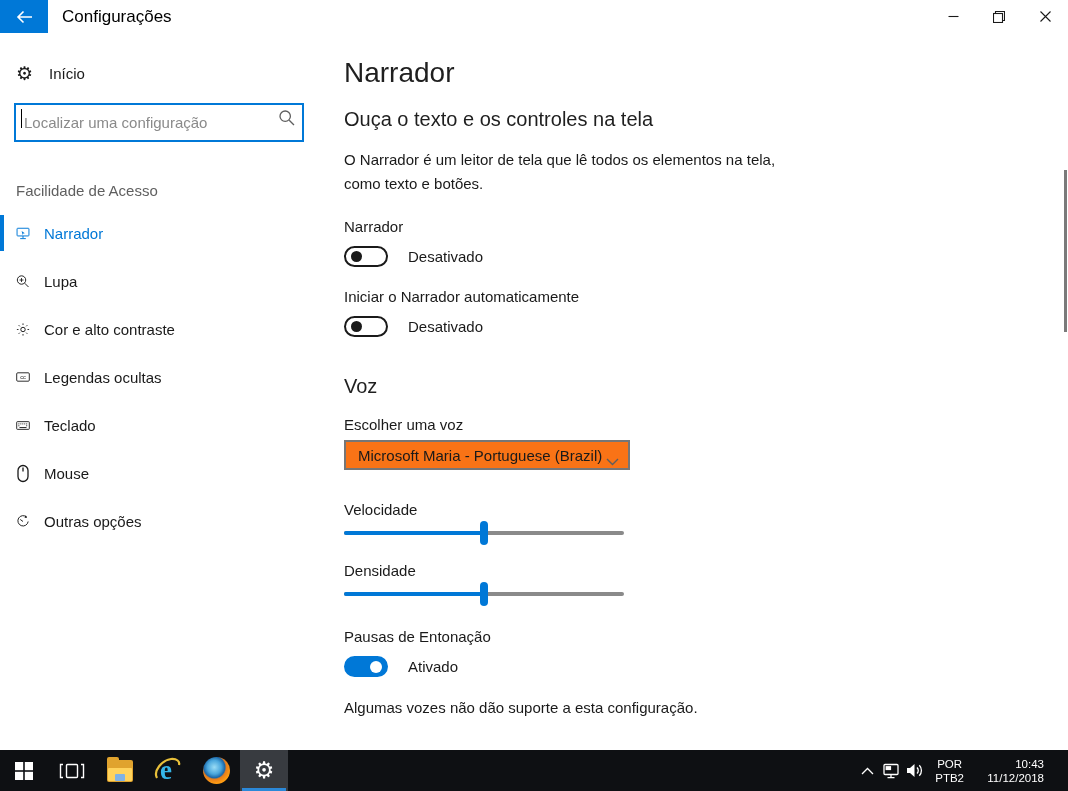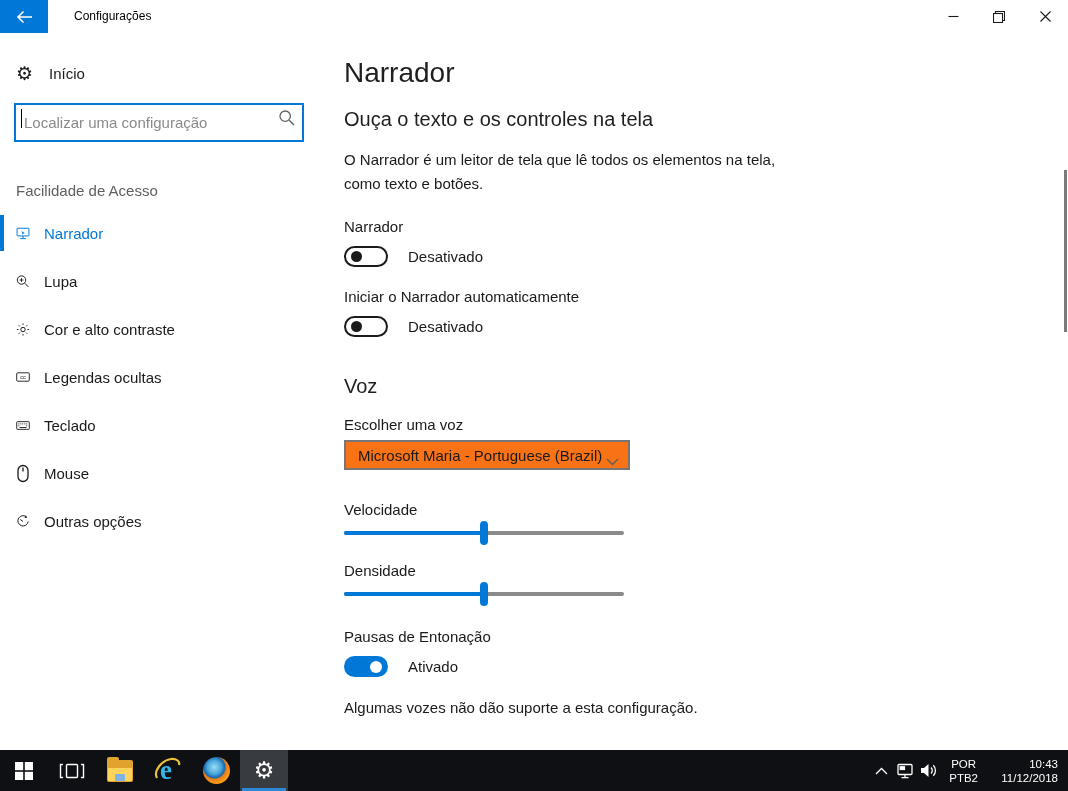--- a/index.html
+++ b/index.html
@@ -8,21 +8,21 @@
     font-family: "Liberation Sans", sans-serif;
     background: #ffffff;
     overflow: hidden;
     color: #1a1a1a;
   }
   .window { position: absolute; top: 0; left: 0; width: 1068px; height: 750px; background: #fff; }
 
   
   .titlebar { position: absolute; top: 0; left: 0; right: 0; height: 33px; background: #fff; display: flex; align-items: stretch; }
   .back-btn { width: 48px; height: 33px; background: #0078d7; display: flex; align-items: center; justify-content: center; cursor: pointer; }
-  .app-title { font-size: 12px; line-height: 33px; margin-left: 26px; color: #000; }
+  .app-title { font-size: 17px; line-height: 33px; margin-left: 14px; color: #000; }
   .win-controls { position: absolute; right: 0; top: 0; height: 33px; display: flex; }
   .win-btn { width: 46px; height: 33px; display: flex; align-items: center; justify-content: center; }
 
   
   .sidebar { position: absolute; top: 33px; left: 0; width: 330px; bottom: 0; background: #fff; }
   .home-row { display: flex; align-items: center; margin: 25px 0 0 16px; height: 30px; }
   .home-row .nav-label { margin-left: 16px; }
   .search-wrap { position: relative; margin: 15px 0 0 14px; width: 290px; height: 39px; }
   .search-input {
     width: 100%; height: 100%; border: 2px solid #0078d7; background: #fff;
@@ -78,21 +78,21 @@
   .tb-gear { font-family: "DejaVu Sans", sans-serif; font-size: 23px; color: #fff; line-height: 1; }
   .folder-icon { position: relative; width: 26px; height: 22px; }
   .folder-back { position: absolute; left: 0; top: 0; width: 26px; height: 22px; background: #e0a32e; border-radius: 2px; }
   .folder-tab { position: absolute; left: 0; top: -3px; width: 12px; height: 6px; background: #e0a32e; border-radius: 2px 2px 0 0; }
   .folder-front { position: absolute; left: 1px; bottom: 1px; width: 24px; height: 13px; background: #ffd35c; border-radius: 1px; }
   .folder-clip { position: absolute; left: 8px; bottom: 1px; width: 10px; height: 7px; background: #7fb2e5; border-radius: 1px; }
   .ie-icon { position: relative; width: 28px; height: 28px; }
   .ie-e { position: absolute; left: 6px; top: -2px; font-size: 27px; font-weight: bold; color: #35b6e8; font-family: "Liberation Serif", serif; }
   .firefox-icon { width: 27px; height: 27px; border-radius: 50%;
     background: radial-gradient(circle at 42% 38%, #9adcf5 0%, #4aa7dd 30%, #1b67a8 46%, #e57d1e 52%, #ff9e12 72%, #cf5f08 100%); }
-  .tray { margin-left: auto; display: flex; align-items: center; padding-right: 10px; }
+  .tray { margin-left: auto; display: flex; align-items: center; padding-right: 24px; }
   .tray-icon-btn { display: flex; align-items: center; justify-content: center; width: 24px; height: 41px; cursor: pointer; }
   .tray-text { color: #fff; font-size: 11.5px; line-height: 14px; cursor: pointer; }
   .tray-lang { text-align: center; margin: 0 8px 0 8px; }
   .tray-clock { text-align: right; margin-left: 6px; width: 66px; }
 </style>
 </head>
 <body>
 
 <div class="window">
 

